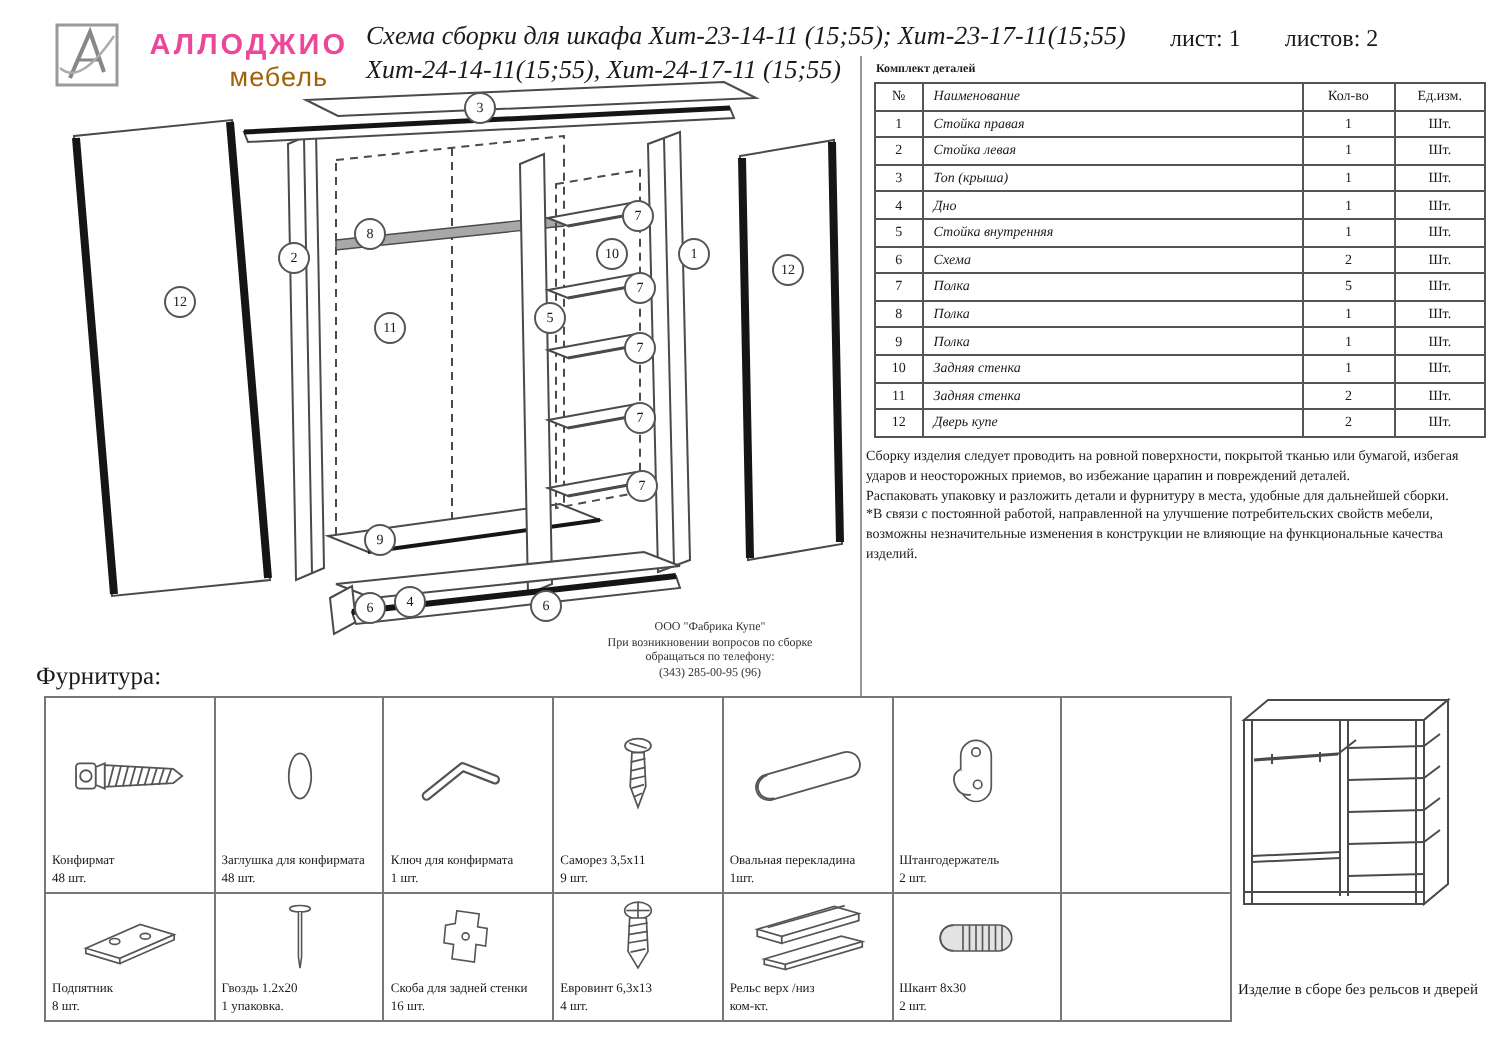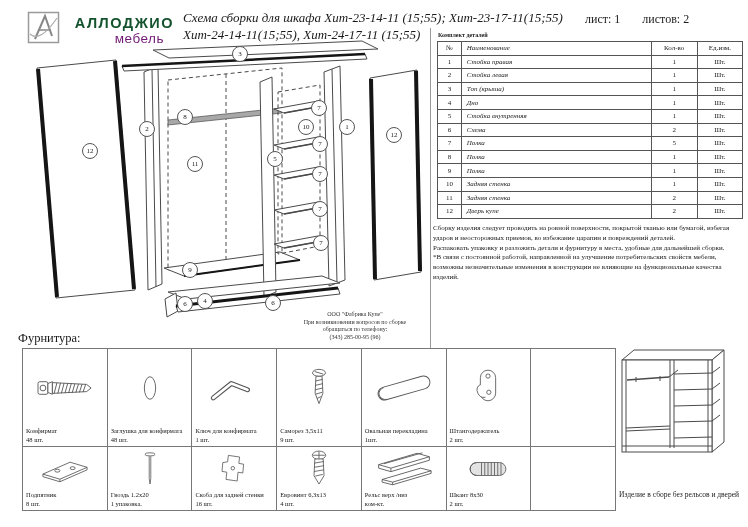--- a/index.html
+++ b/index.html
@@ -2,22 +2,22 @@
 <html><head>
 <meta charset="utf-8">
 <style>
   html,body{margin:0;padding:0;background:#fff;}
   .page{position:relative;width:748px;height:527px;background:#fff;overflow:hidden;
         font-family:"Liberation Serif",serif;color:#1a1a1a;}
   
   .logo{position:absolute;left:26px;top:10px;display:flex;gap:4px;}
   .logo-text{padding-top:5px;width:108px;}
   .brand{font-family:"Liberation Sans",sans-serif;font-weight:bold;font-size:14.5px;
-         letter-spacing:1.5px;color:#14532d;text-align:right;}
-  .brand-sub{font-family:"Liberation Sans",sans-serif;font-size:13.5px;color:#701a75;
+         letter-spacing:1.5px;color:#ec4899;text-align:right;}
+  .brand-sub{font-family:"Liberation Sans",sans-serif;font-size:13.5px;color:#a16207;
          text-align:right;padding-right:10px;letter-spacing:0.5px;}
   .title{position:absolute;left:183px;top:10px;width:380px;font-size:13px;line-height:1.3;font-style:italic;}
   .sheetinfo{position:absolute;left:585px;top:12px;font-size:12px;}
   .sheetinfo span{margin-right:22px;}
   .vline{position:absolute;left:430px;top:28px;width:1px;height:320px;background:#999;}
   
   .diagram{position:absolute;left:18px;top:40px;}
   .callout{position:absolute;width:14px;height:14px;border:1px solid #555;border-radius:50%;
            background:#fff;font-size:7px;line-height:14px;text-align:center;z-index:5;}
   .factory-note{position:absolute;left:280px;top:311px;width:150px;text-align:center;

